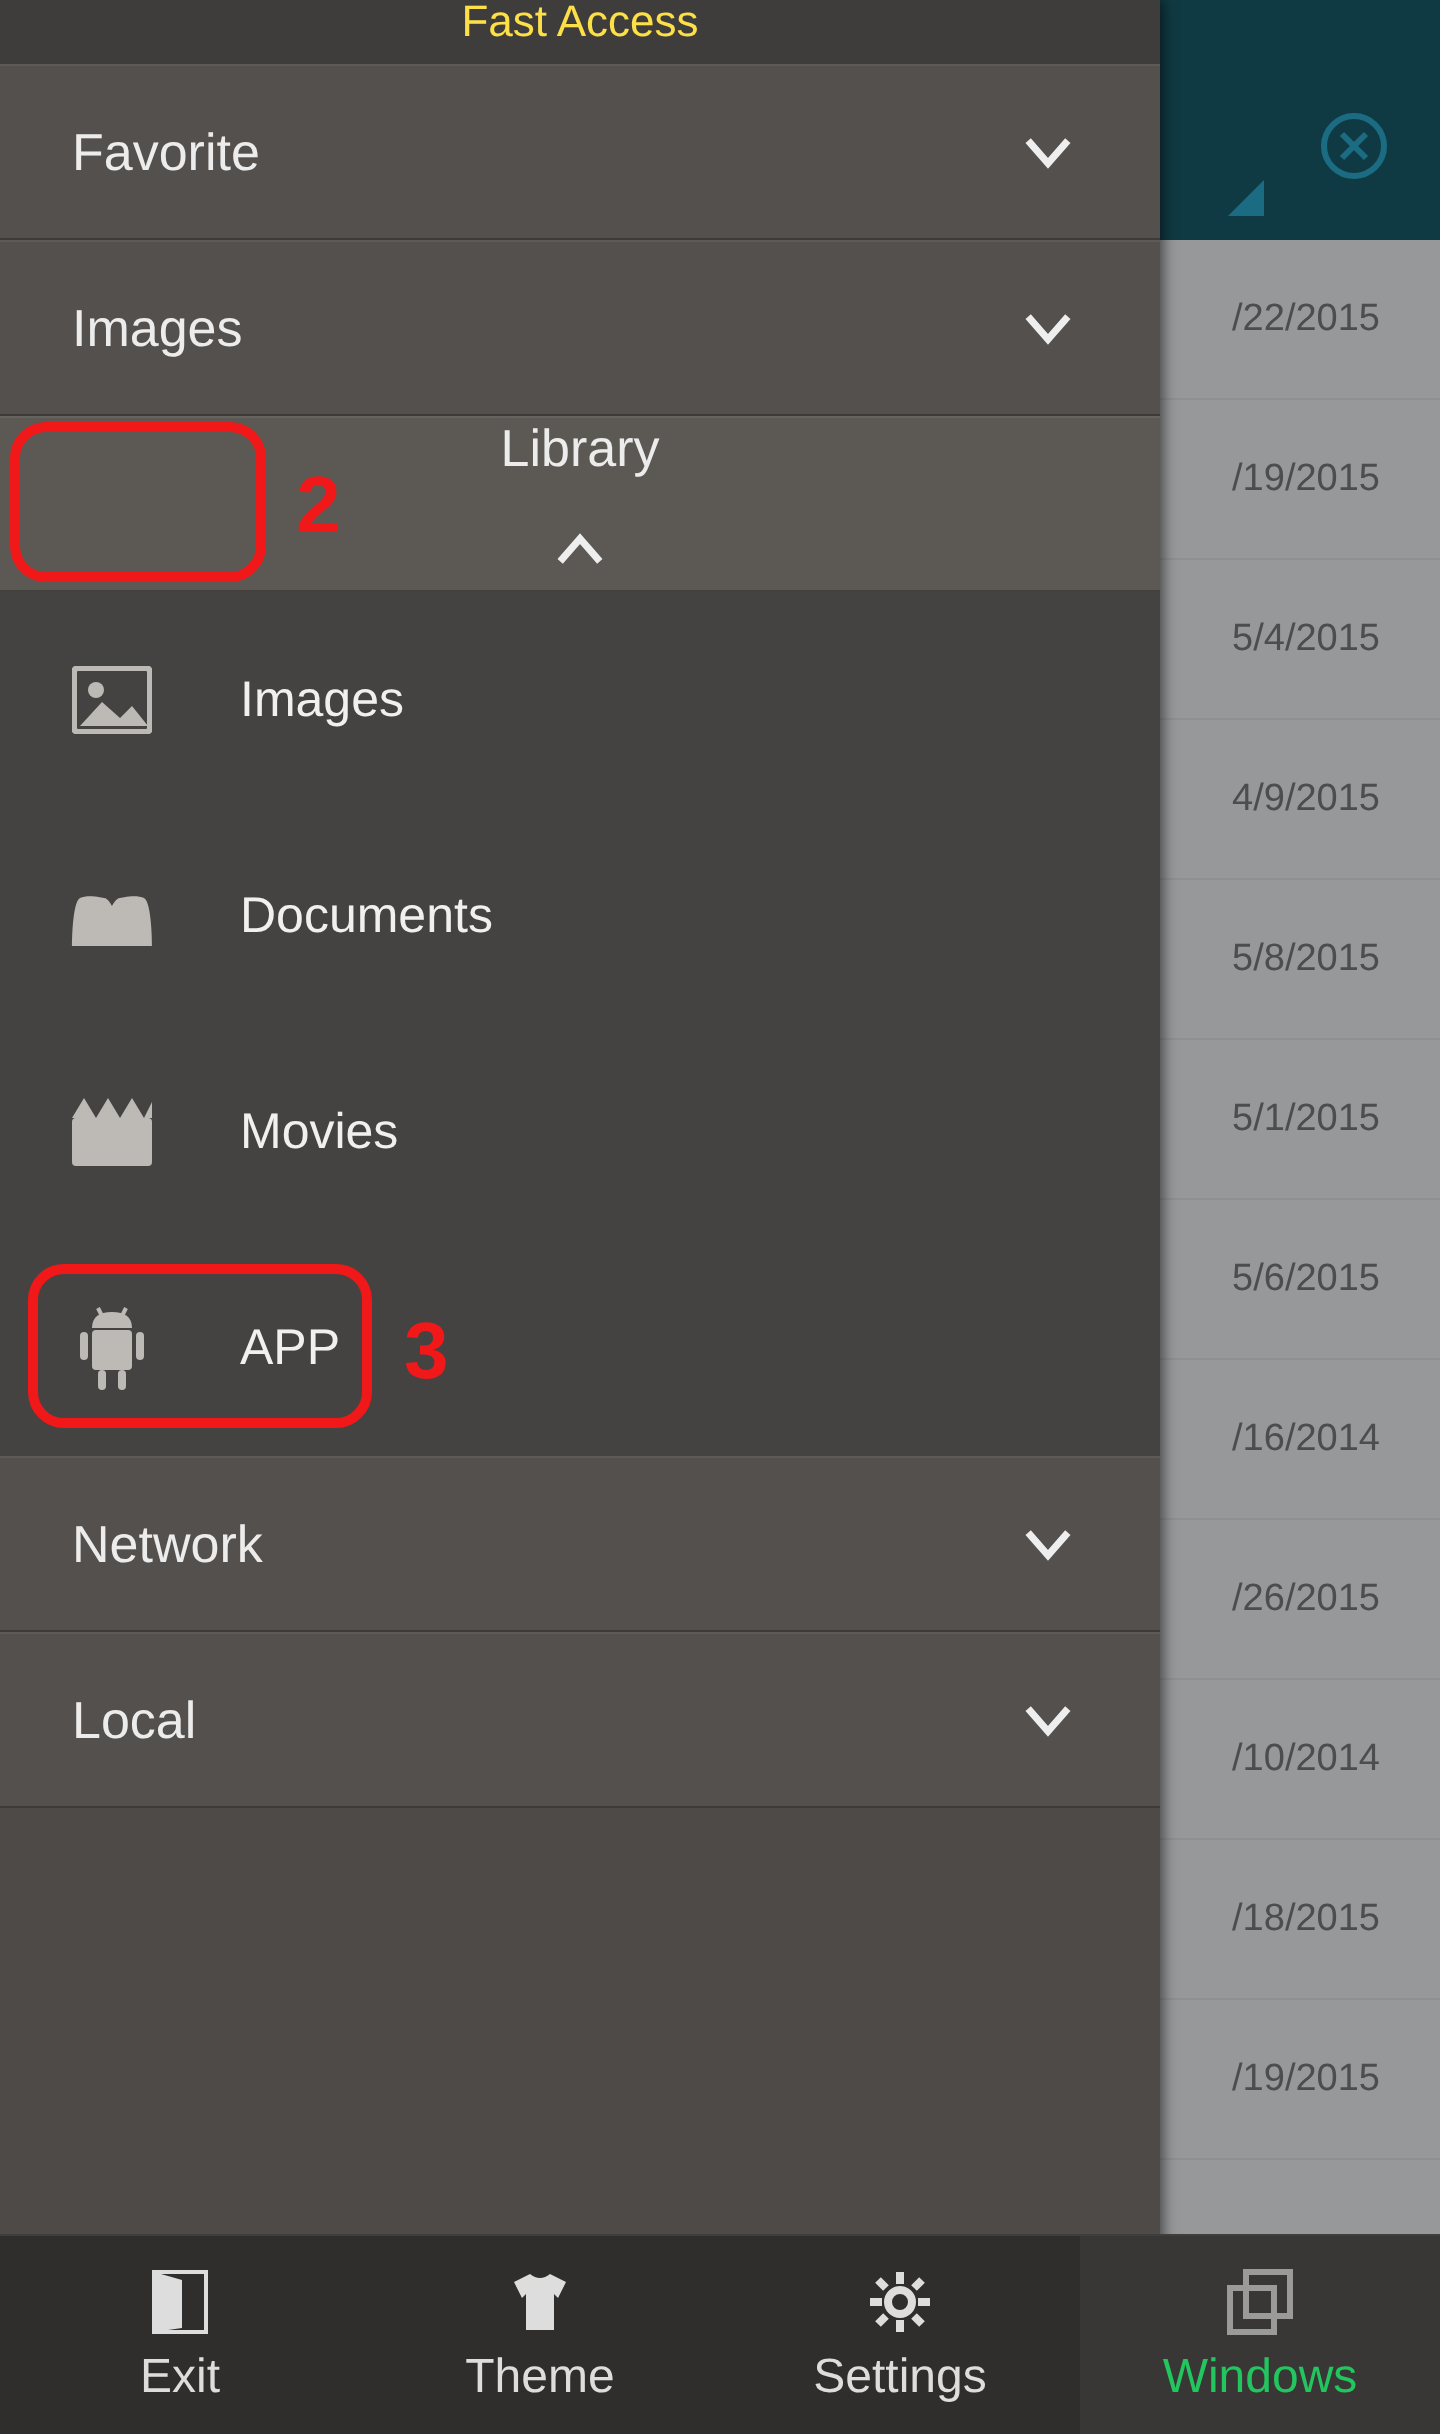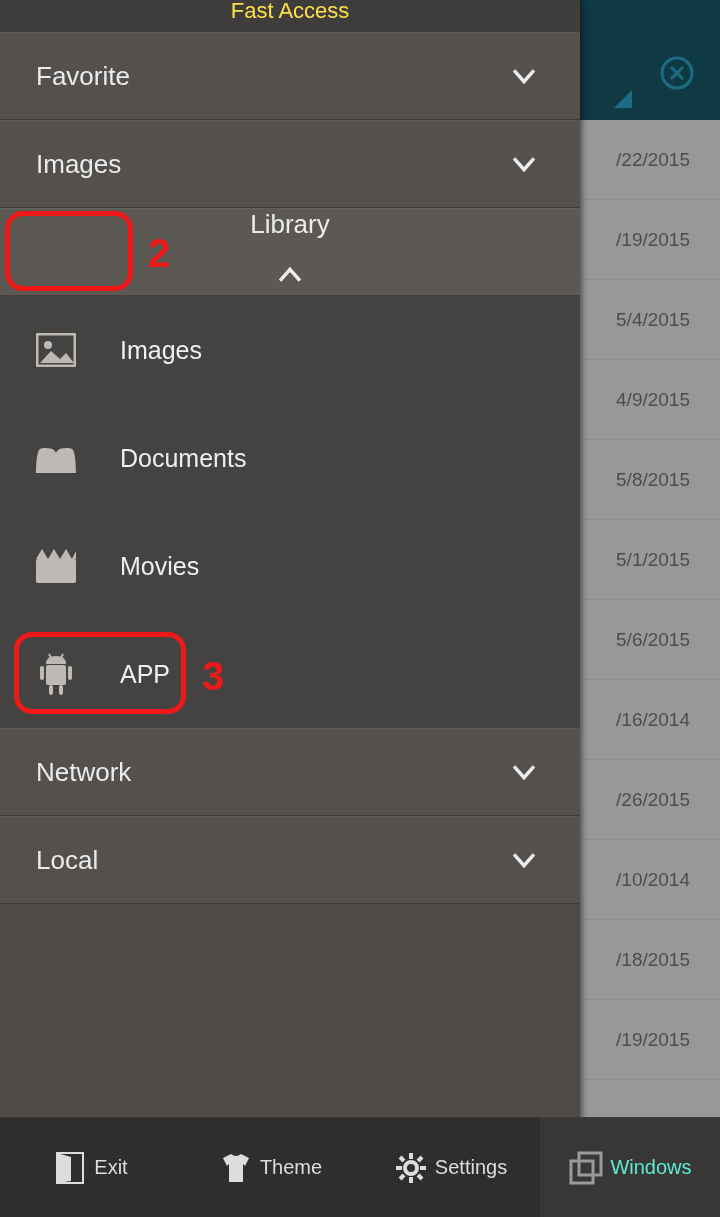--- a/index.html
+++ b/index.html
@@ -69,24 +69,24 @@
   .sub-icon { width: 44px; height: 44px; display:flex; align-items:center; justify-content:center; }
   .filler { flex: 1; background: #4d4a47; }
 
   
   .bottom-bar {
     position: absolute; left: 0; bottom: 0; width: 720px; height: 100px;
     background: #2f2e2c; display: flex;
     border-top: 1px solid rgba(255,255,255,.08);
   }
   .bottom-bar .btn {
-    flex: 1; display:flex; flex-direction:row; align-items:center; justify-content:center;
-    gap: 6px; color: #ddd; font-size: 20px;
-  }
-  .bottom-bar .btn.dim { color: #5eead4; background: #383735; }
+    flex: 1; display:flex; flex-direction:column; align-items:center; justify-content:center;
+    gap: 6px; color: #ddd; font-size: 24px;
+  }
+  .bottom-bar .btn.dim { color: #22c55e; background: #383735; }
   .bottom-bar .btn .bicon { width:36px; height:36px; display:flex;align-items:center;justify-content:center; }
 
   
   .anno-box {
     position: absolute; border: 5px solid #f01818; border-radius: 18px;
     pointer-events: none;
   }
   .anno-num {
     position: absolute; color: #f01818; font-weight: bold; font-size: 40px;
     pointer-events: none;

